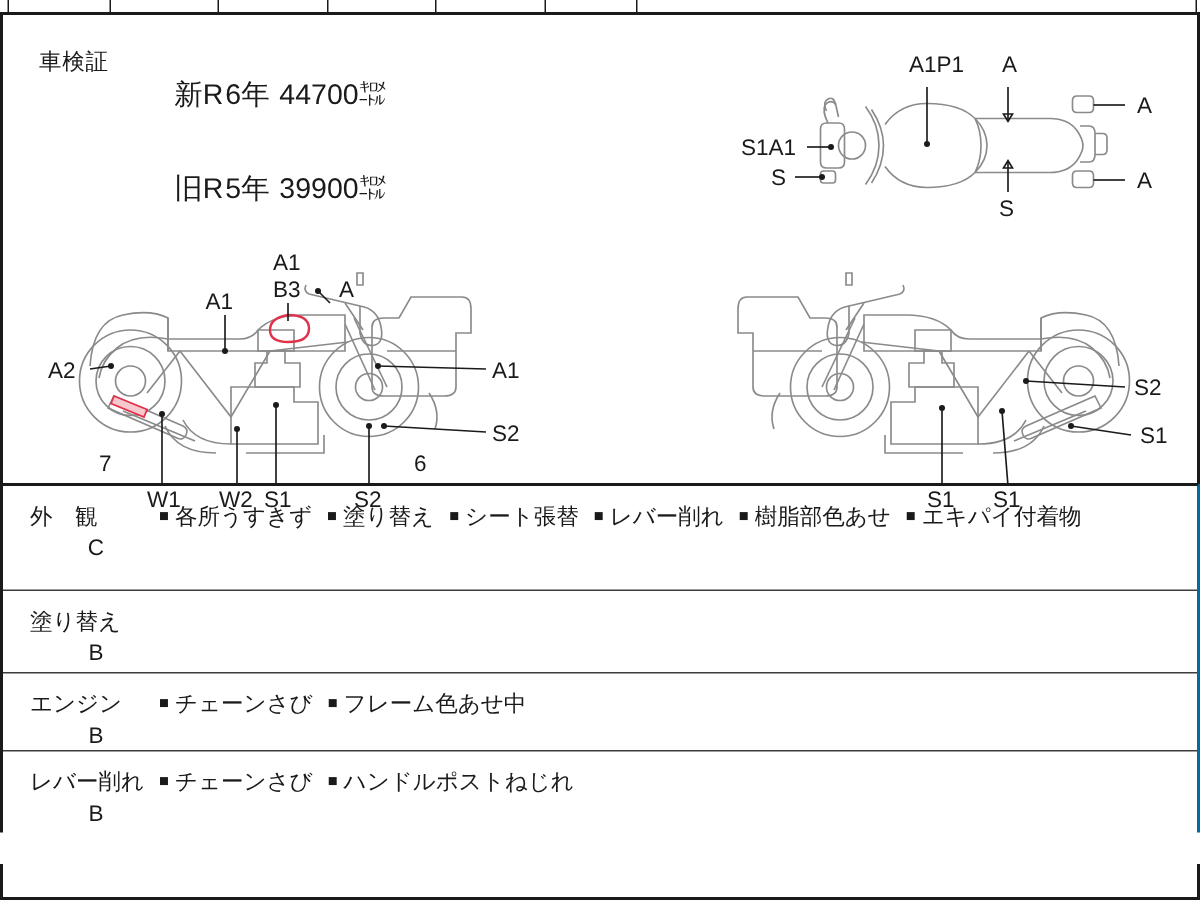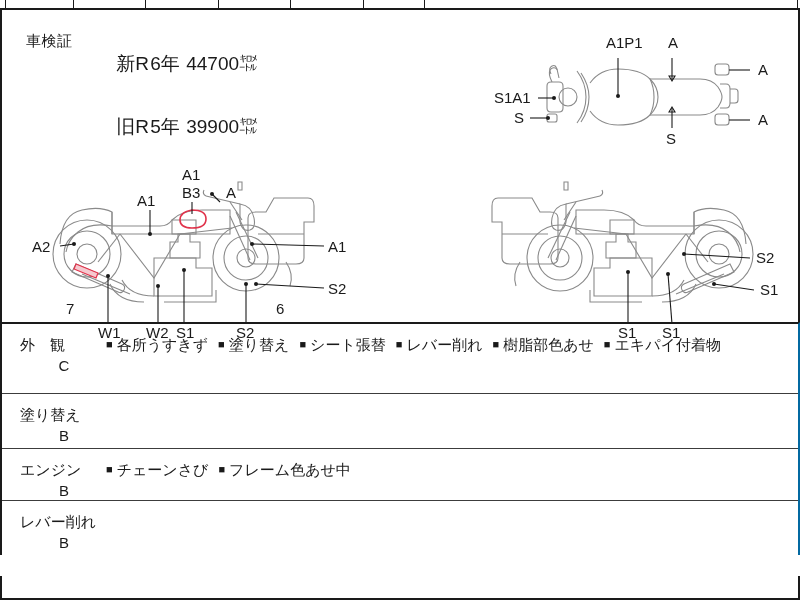--- a/index.html
+++ b/index.html
@@ -387,17 +387,20 @@
       <div class="cond-items">
         <span class="item"><span class="chk">■</span><span>チェーンさび</span></span><span class="item"><span class="chk">■</span><span>フレーム色あせ中</span></span>
       </div>
     </div>
 
     <div class="cond-row last" style="height:54px">
       <div class="cond-cat">
         <span class="cat-name">レバー削れ</span>
         <span class="cat-grade">B</span>
       </div>
+      <div class="cond-items">
+        <span class="item"><span class="chk">■</span><span>チェーンさび</span></span><span class="item"><span class="chk">■</span><span>ハンドルポストねじれ</span></span>
+      </div>
     </div>
   </div>
 
   <div class="bottom-frame"></div>
 </div>
 
 </body></html>

